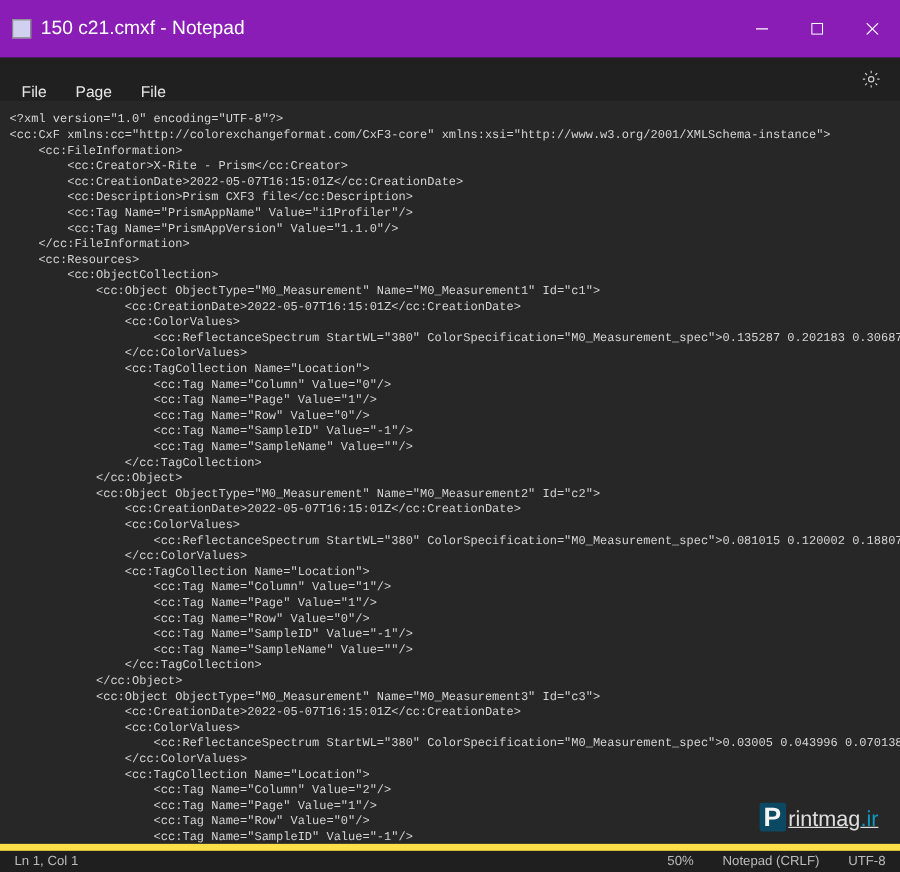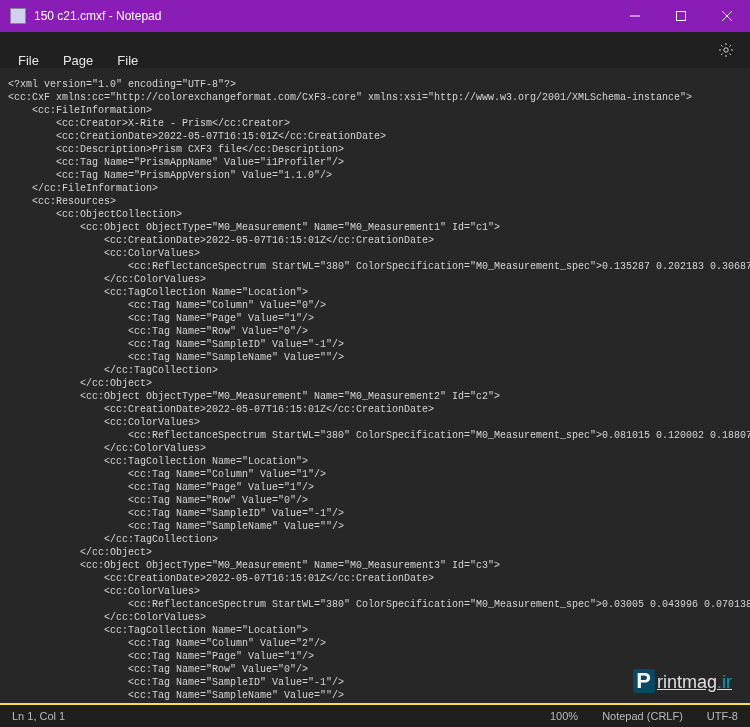--- a/index.html
+++ b/index.html
@@ -1,35 +1,35 @@
 <!DOCTYPE html>
 <html><head>
 <meta charset="utf-8">
 <style>
   * { margin: 0; padding: 0; box-sizing: border-box; }
   html, body { width: 750px; height: 727px; overflow: hidden; font-family: "Segoe UI", Arial, sans-serif; }
   body { background: #2b2b2b; color: #ccc; display: flex; flex-direction: column; }
 
-  .titlebar { height: 32px; background: #8a1db5; display: flex; align-items: center; color: #fff; font-size: 12px; }
+  .titlebar { height: 48px; background: #8a1db5; display: flex; align-items: center; color: #fff; font-size: 16px; }
   .titlebar .app-icon { width: 16px; height: 16px; margin: 0 8px 0 10px; background:#d0d0f0; border:1px solid #888; }
   .titlebar .title { flex: 0 0 auto; }
   .titlebar .spacer { flex: 1; }
   .winbtn { width: 46px; height: 32px; display:flex; align-items:center; justify-content:center; color:#fff; }
   .winbtn svg { width:10px; height:10px; stroke:#fff; stroke-width:1; fill:none; }
 
   .menubar { height: 36px; background: #202020; display:flex; align-items:center; padding: 0 6px; font-size: 13px; color:#e6e6e6; }
   .menuitem { padding: 4px 12px; margin-top: 20px; }
   .menubar .spacer { flex:1; }
   .gear { width:16px; height:16px; margin-right:10px; }
   .gear svg { stroke:#ccc; fill:none; }
 
   .editor { flex:1; background:#272727; color:#d4d4d4; font-family: Consolas, "Courier New", monospace; font-size: 10px; line-height: 13px; padding: 10px 8px 4px 8px; white-space: pre; overflow: hidden; position:relative; }
   .editor-inner { position:absolute; top:10px; left:8px; right:8px; }
 
-  .statusbar { height: 24px; background:#1f1f1f; border-top:2px solid #fde047; display:flex; align-items:center; font-size:11px; color:#bbb; padding:0 12px; gap:24px; }
+  .statusbar { height: 24px; background:#1f1f1f; border-top:6px solid #fde047; display:flex; align-items:center; font-size:11px; color:#bbb; padding:0 12px; gap:24px; }
   .statusbar .spacer { flex:1; }
 
   .watermark { position:absolute; right:18px; bottom:34px; display:flex; align-items:flex-end; gap:2px; opacity:0.95; }
   .wm-box { background:#0a4a66; color:#fff; font-weight:bold; font-size:22px; padding:0 4px 0 3px; border-radius:2px; line-height:24px; font-family: Arial, sans-serif; }
   .wm-rest { color:#e8e8e8; font-size:18px; font-family: Arial, sans-serif; text-decoration: underline; }
   .wm-ir { color:#0aa0c8; }
 </style>
 </head>
 <body>
 
@@ -131,16 +131,16 @@
 </div>
 
 <div class="watermark">
   <span class="wm-box">P</span>
   <span class="wm-rest"><span>rintmag</span><span class="wm-ir">.ir</span></span>
 </div>
 
 <div class="statusbar">
   <div>Ln 1, Col 1</div>
   <div class="spacer"></div>
-  <div>100%</div>
+  <div>50%</div>
   <div>Notepad (CRLF)</div>
   <div>UTF-8</div>
 </div>
 
 </body></html>

